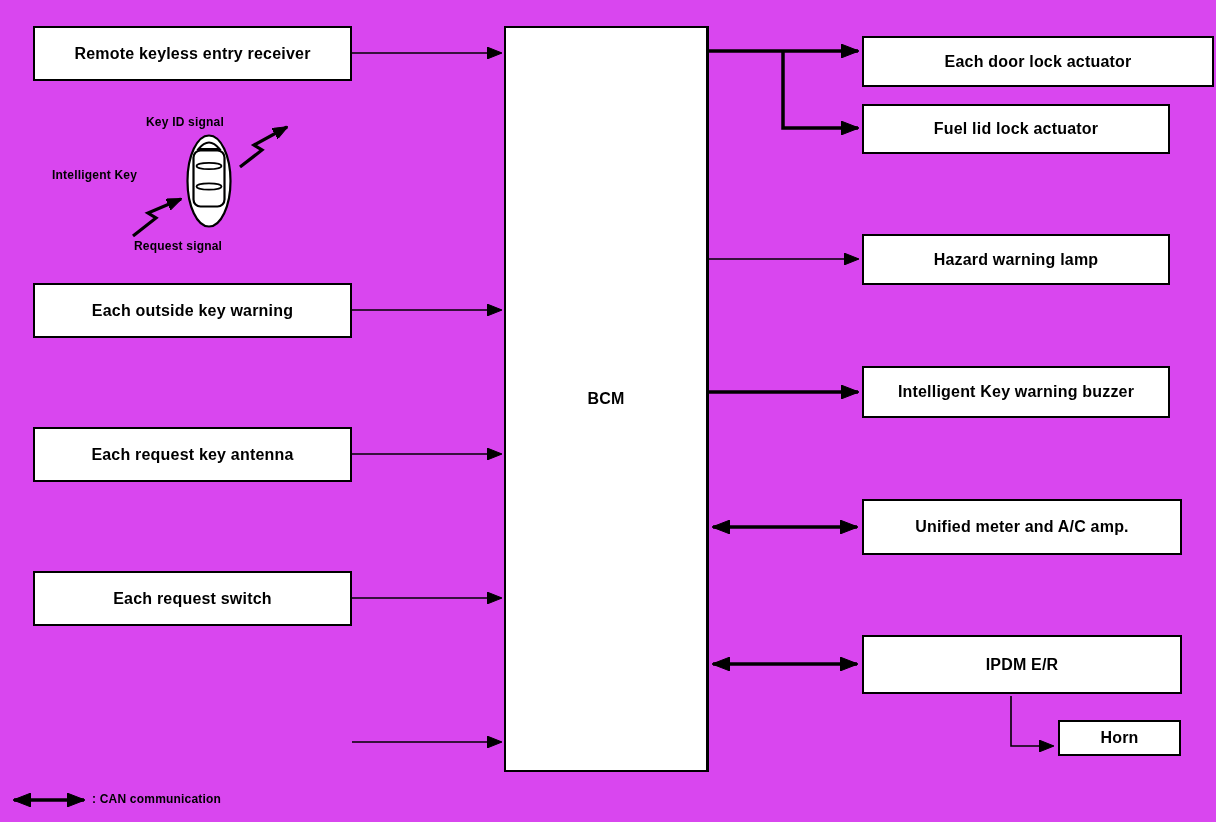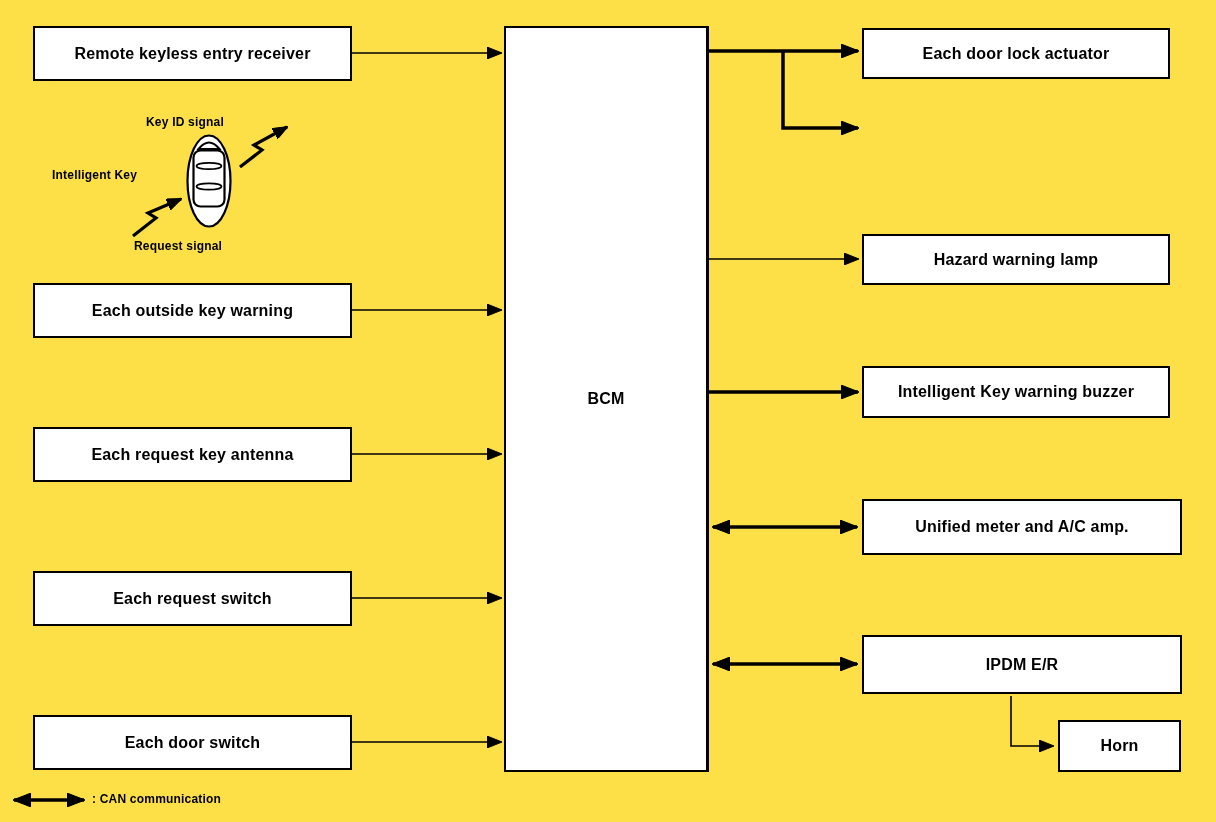--- a/index.html
+++ b/index.html
@@ -1,20 +1,20 @@
 <!DOCTYPE html>
 <html><head>
 <meta charset="utf-8">
 <style>
   html, body { margin: 0; padding: 0; background: #fff; }
   .stage {
     position: relative;
     width: 1216px;
     height: 822px;
-    background: #fde047;
+    background: #d946ef;
     font-family: "Liberation Sans", sans-serif;
     color: #000;
     overflow: hidden;
   }
   .node {
     position: absolute;
     box-sizing: border-box;
     border: 2px solid #000;
     background: #fff;
     display: flex;
@@ -49,30 +49,30 @@
 </style>
 </head>
 <body>
 
 <div class="stage">
 
   <div class="node" style="left:33px; top:26px;  width:319px; height:55px">Remote keyless entry receiver</div>
   <div class="node" style="left:33px; top:283px; width:319px; height:55px">Each outside key warning</div>
   <div class="node" style="left:33px; top:427px; width:319px; height:55px">Each request key antenna</div>
   <div class="node" style="left:33px; top:571px; width:319px; height:55px">Each request switch</div>
-  <div class="node" style="left:33px; top:715px; width:319px; height:55px">Each door switch</div>
 
   <div class="node bcm" style="left:504px; top:26px; width:205px; height:746px">BCM</div>
 
-  <div class="node" style="left:862px; top:28px;  width:308px; height:51px">Each door lock actuator</div>
+  <div class="node" style="left:862px; top:36px;  width:352px; height:51px">Each door lock actuator</div>
+  <div class="node" style="left:862px; top:104px; width:308px; height:50px">Fuel lid lock actuator</div>
   <div class="node" style="left:862px; top:234px; width:308px; height:51px">Hazard warning lamp</div>
   <div class="node" style="left:862px; top:366px; width:308px; height:52px">Intelligent Key warning buzzer</div>
   <div class="node" style="left:862px; top:499px; width:320px; height:56px">Unified meter and A/C amp.</div>
   <div class="node" style="left:862px; top:635px; width:320px; height:59px">IPDM E/R</div>
-  <div class="node" style="left:1058px; top:720px; width:123px; height:52px">Horn</div>
+  <div class="node" style="left:1058px; top:720px; width:123px; height:36px">Horn</div>
 
   <div class="flabel" style="left:146px; top:113px">Key ID signal</div>
   <div class="flabel" style="left:52px; top:166px">Intelligent Key</div>
   <div class="flabel" style="left:134px; top:237px">Request signal</div>
 
   <div class="flabel" style="left:92px; top:790px">: CAN communication</div>
 
   <svg class="overlay" width="1216" height="822" viewBox="0 0 1216 822">
     <defs>
       <marker id="arw" markerUnits="userSpaceOnUse" markerWidth="15" markerHeight="12" viewBox="0 0 15 12" refX="14" refY="6" orient="auto-start-reverse">

